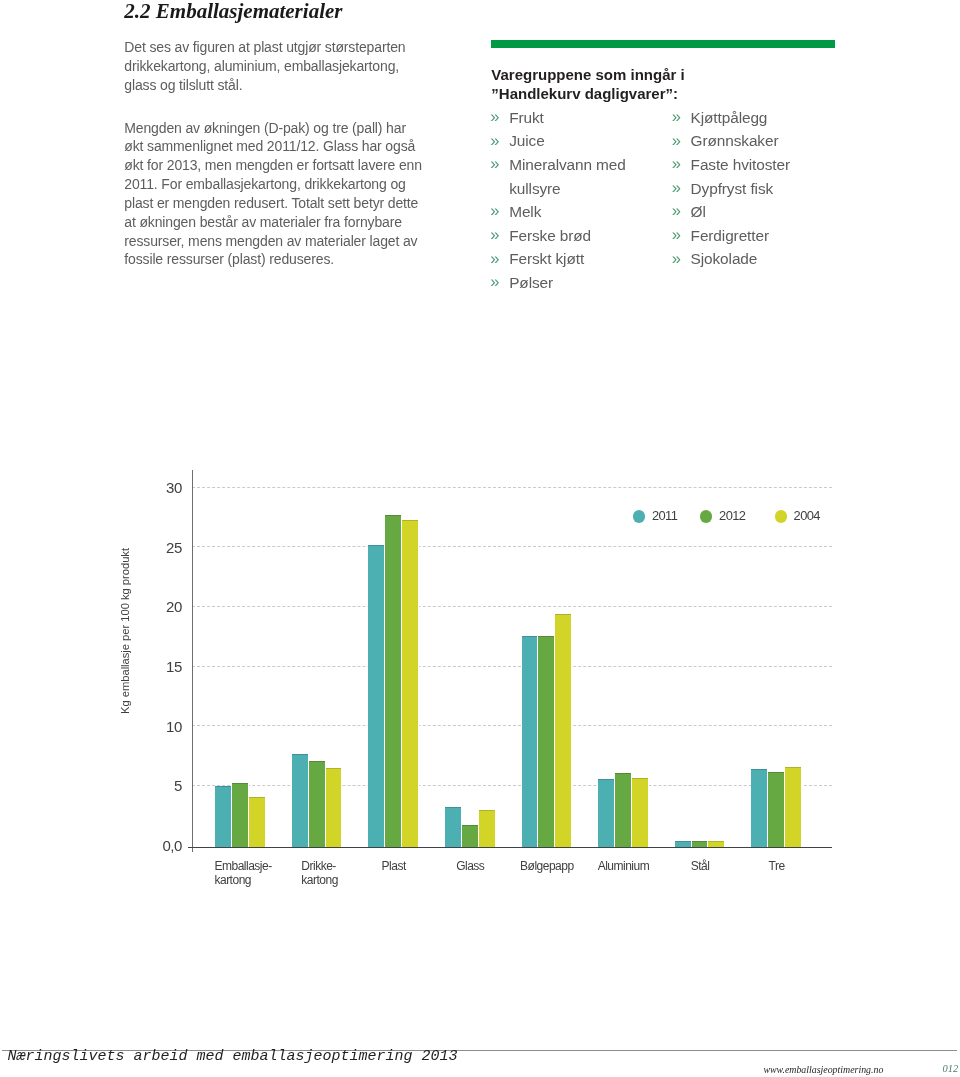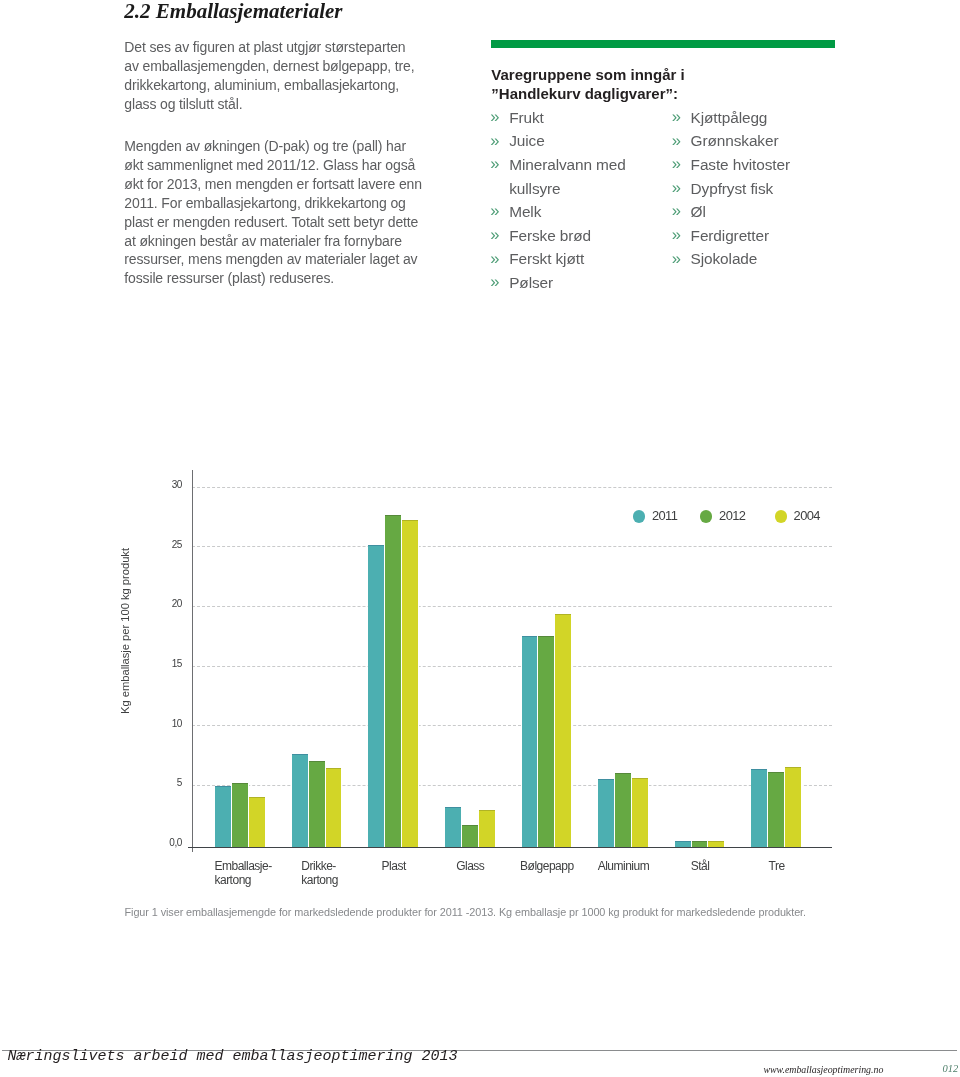--- a/index.html
+++ b/index.html
@@ -33,21 +33,21 @@
      color:#5c5d5f;white-space:nowrap;}
   .litem .bullet{position:absolute;left:-1.3px;top:-0.8px;color:#4f9e77;font-size:16.6px;letter-spacing:0;}
   .litem .ltext{position:absolute;left:17.6px;top:0;}
 
   
   .chart{position:absolute;left:0px;top:0px;width:960px;height:1077px;}
   .axis-title{position:absolute;
      transform:rotate(-90deg);transform-origin:center center;
      font-size:11.25px;color:#3f4041;text-align:center;white-space:nowrap;letter-spacing:-0.05px;}
   .ytick{position:absolute;text-align:right;
-     font-size:10px;color:#3f4041;letter-spacing:-0.45px;white-space:nowrap;}
+     font-size:15px;color:#3f4041;letter-spacing:-0.45px;white-space:nowrap;}
   .gridline{position:absolute;height:0;border-top:1px dashed #c9cacb;}
   .yaxis{position:absolute;background:#6d6e71;width:1.45px;}
   .xaxis{position:absolute;background:#3f4347;height:1.2px;}
   .bar{position:absolute;box-sizing:border-box;}
   .xlab{position:absolute;text-align:center;font-size:12px;color:#3f4041;letter-spacing:-0.5px;}
   .xlab .inner{display:inline-block;text-align:left;}
   .xlab .inner div{height:14.2px;line-height:14.2px;white-space:nowrap;}
   .legend-dot{position:absolute;width:12.3px;height:12.3px;border-radius:50%;}
   .legend-txt{position:absolute;font-size:12.9px;color:#3f4041;letter-spacing:-0.62px;white-space:nowrap;}
   .caption{position:absolute;left:124.5px;top:906px;font-size:10.86px;color:#87898c;
@@ -65,21 +65,20 @@
 </head>
 <body>
 
 <div class="page">
 
   <div class="h-title">2.2 Emballasjematerialer</div>
 
   <div class="col-left">
       <div>
         <div class="bodyline">Det ses av figuren at plast utgjør størsteparten</div>
-        <div class="bodyline">av emballasjemengden, dernest bølgepapp, tre,</div>
         <div class="bodyline">drikkekartong, aluminium, emballasjekartong,</div>
         <div class="bodyline">glass og tilslutt stål.</div>
       </div>
       <div class="para-gap"></div>
       <div>
         <div class="bodyline">Mengden av økningen (D-pak) og tre (pall) har</div>
         <div class="bodyline">økt sammenlignet med 2011/12. Glass har også</div>
         <div class="bodyline">økt for 2013, men mengden er fortsatt lavere enn</div>
         <div class="bodyline">2011. For emballasjekartong, drikkekartong og</div>
         <div class="bodyline">plast er mengden redusert. Totalt sett betyr dette</div>
@@ -211,20 +210,19 @@
       <div class="bar" style="left: 785px; width: 16.88px; top: 766.894px; height: 80.106px; background: rgb(210, 213, 39); box-shadow: rgb(176, 179, 37) 0px 1px 0px 0px inset; border-right: 0.6px solid rgb(255, 255, 255);"></div>
       <div class="xlab" style="left: 706.56px; top: 859.1px; width: 140px;"><span class="inner"><div>Tre</div></span></div>
       <div class="legend-dot" style="left: 633px; top: 510.35px; background: rgb(76, 175, 177);"></div>
       <div class="legend-txt" style="left: 652px; top: 508.4px;">2011</div>
       <div class="legend-dot" style="left: 700.1px; top: 510.35px; background: rgb(102, 169, 67);"></div>
       <div class="legend-txt" style="left: 719.1px; top: 508.4px;">2012</div>
       <div class="legend-dot" style="left: 774.6px; top: 510.35px; background: rgb(210, 213, 39);"></div>
       <div class="legend-txt" style="left: 793.6px; top: 508.4px;">2004</div>
     </div>
 
-  <div class="caption">Figur 1 viser emballasjemengde for markedsledende produkter for 2011 -2013. Kg emballasje pr 1000 kg produkt for markedsledende produkter.</div>
 
   <div class="frule"></div>
   <div class="fleft">Næringslivets arbeid med emballasjeoptimering 2013</div>
   <div class="fmid">www.emballasjeoptimering.no</div>
   <div class="fpage" style="color: rgb(78, 127, 106);">012</div>
 
 </div>
 
 </body></html>

